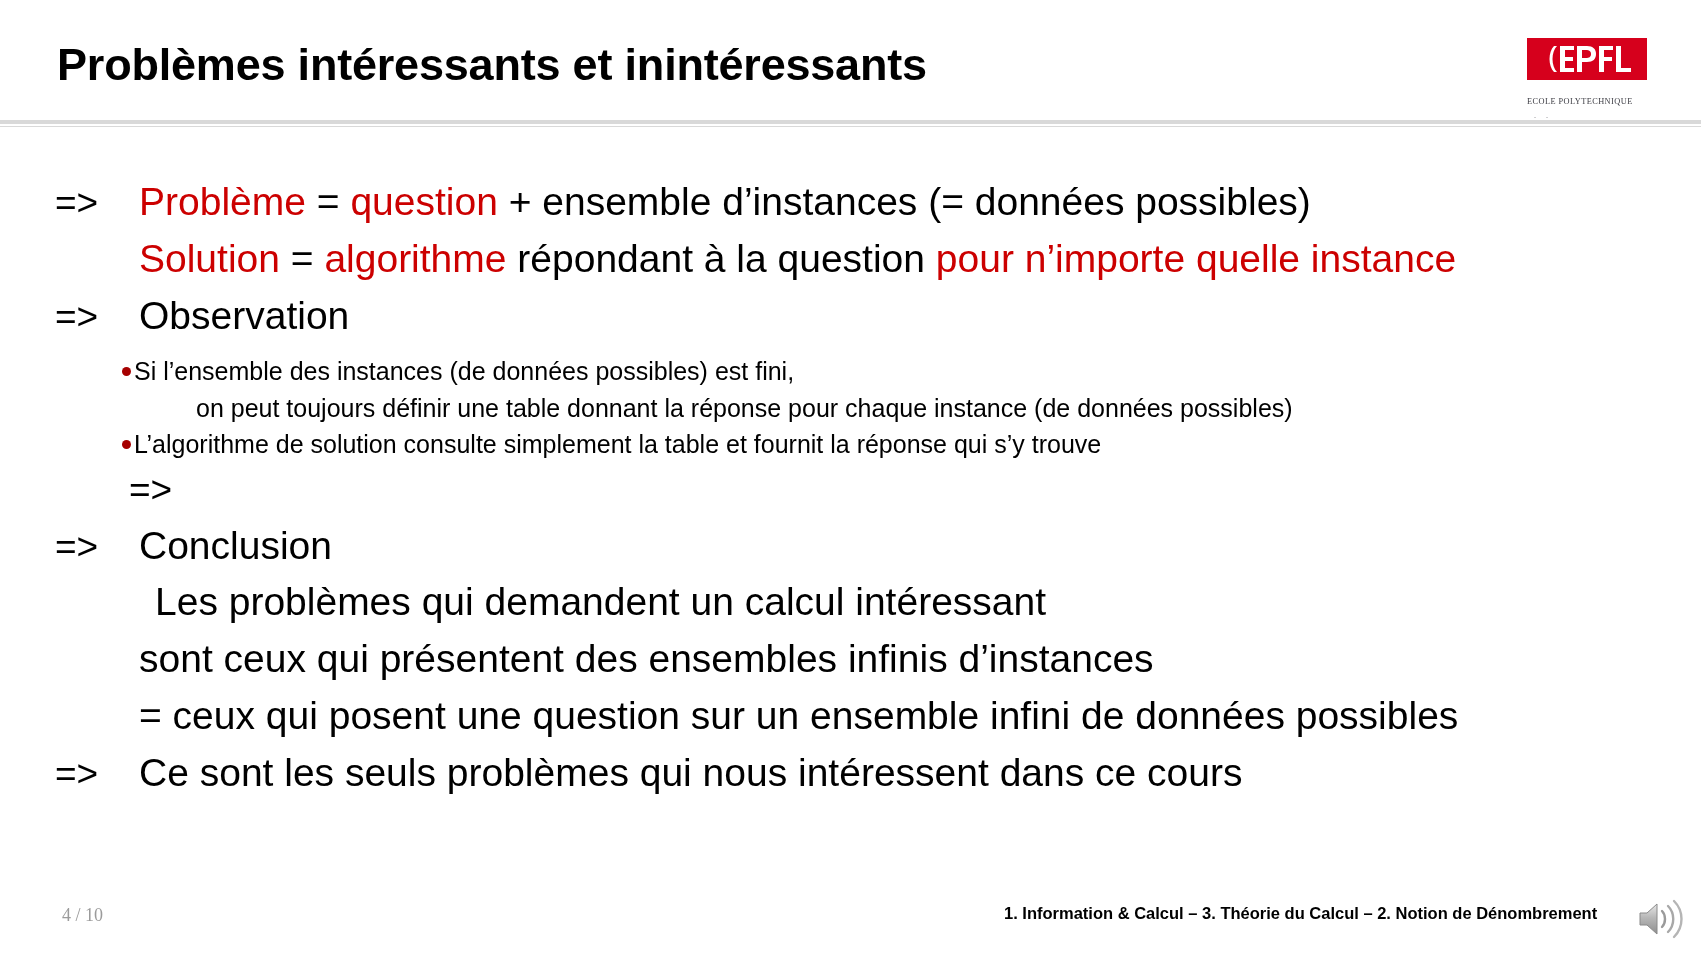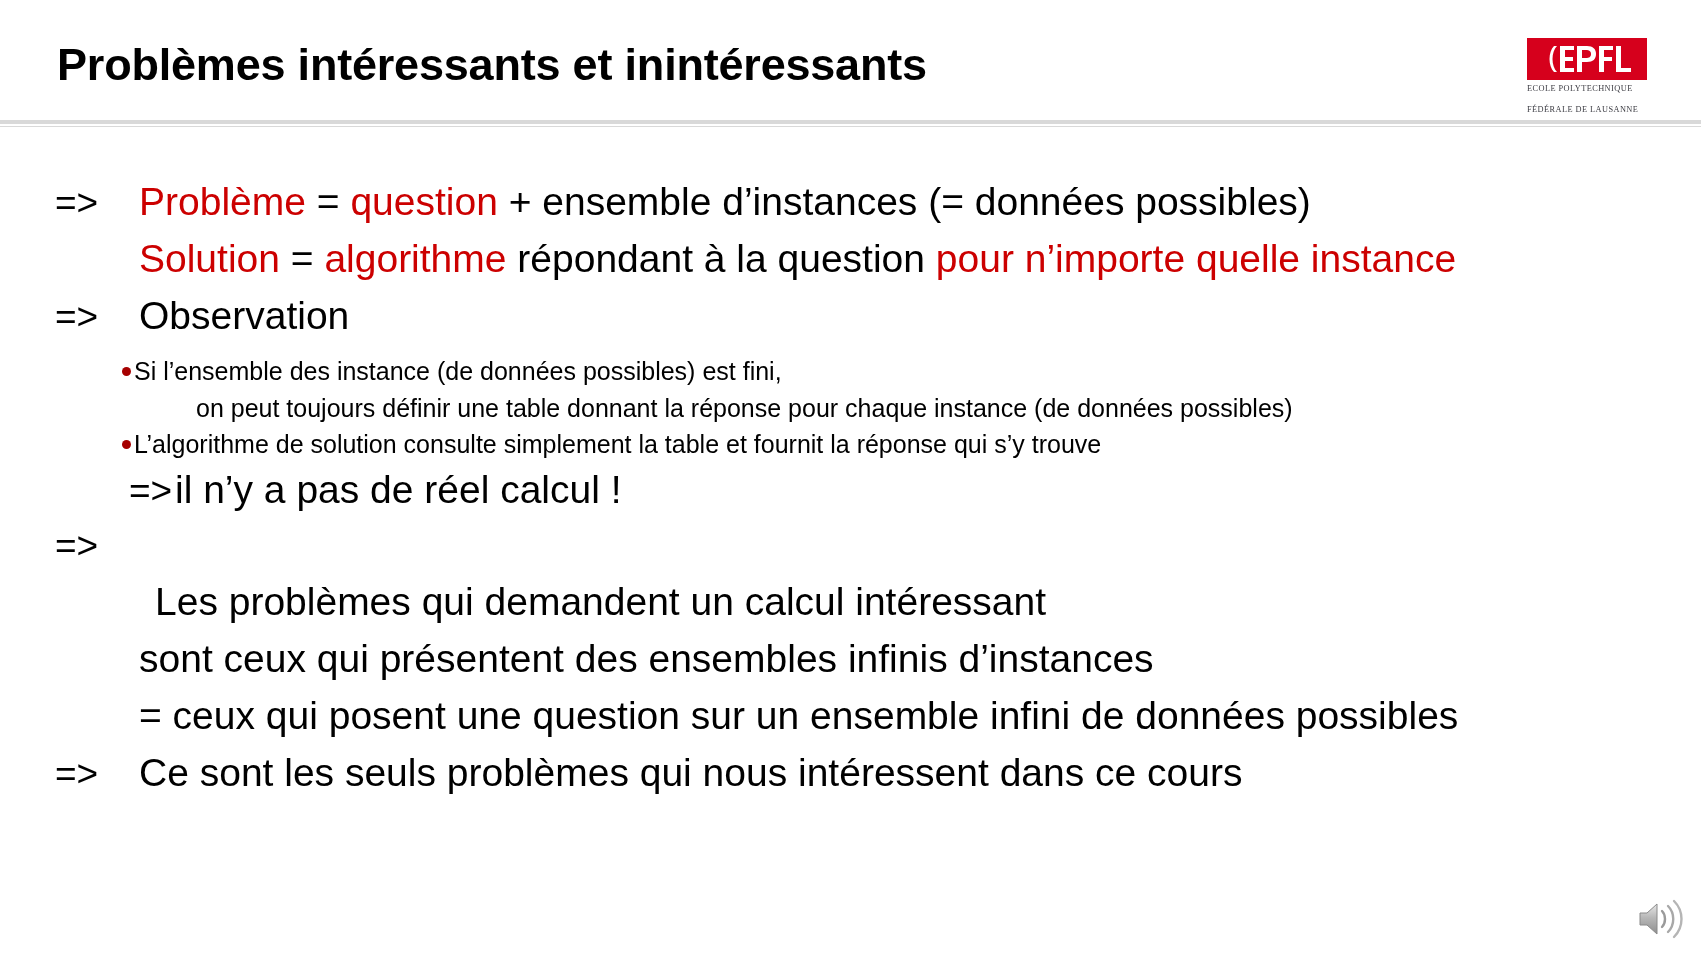--- a/index.html
+++ b/index.html
@@ -77,21 +77,21 @@
     display: block;
   }
   .epfl-wordmark {
     position: absolute;
     left: 0;
     top: 0;
     width: 120px;
     height: 42px;
   }
   .epfl-sub {
-    margin-top: 3px;
+    margin-top: 16px;
     font-size: 8.3px;
     line-height: 11px;
     color: #3b3b42;
     letter-spacing: 0.45px;
     font-family: "Liberation Serif", serif;
     white-space: nowrap;
   }
 
   
   .body-area {
@@ -234,52 +234,56 @@
       <span class="red">Solution</span><span> = </span><span class="red">algorithme</span><span> répondant à la question </span><span class="red">pour n’importe quelle instance</span>
     </div>
 
     <div class="lvl1" style="left:55px; top:166px;">
       <span class="arrow">=&gt;</span>
       <span class="txt">Observation</span>
     </div>
 
     <div class="bullet-line" style="left:122px; top:228px;">
       <span class="bullet-dot"></span>
-      <span>Si l’ensemble des instance (de données possibles) est fini,</span>
+      <span>Si l’ensemble des instances (de données possibles) est fini,</span>
     </div>
 
     <div class="sub-indent" style="left:196px; top:265px;">on peut toujours définir une table donnant la réponse pour chaque instance (de données possibles)</div>
 
     <div class="bullet-line" style="left:122px; top:301px;">
       <span class="bullet-dot"></span>
       <span>L’algorithme de solution consulte simplement la table et fournit la réponse qui s’y trouve</span>
     </div>
 
     <div class="lvl1" style="left:129px; top:340px;">
       <span class="arrow" style="width:46px; flex:0 0 46px;">=&gt;</span>
-      <span class="txt">il n’y a pas de réel calcul !</span>
     </div>
 
     <div class="lvl1" style="left:55px; top:396px;">
       <span class="arrow">=&gt;</span>
+      <span class="txt">Conclusion</span>
     </div>
 
     <div class="cont-line" style="top:452px;margin-left:16px;">Les problèmes qui demandent un calcul intéressant</div>
 
     <div class="cont-line" style="top:509px;">sont ceux qui présentent des ensembles infinis d’instances</div>
 
     <div class="cont-line" style="top:566px;">= ceux qui posent une question sur un ensemble infini de données possibles</div>
 
     <div class="lvl1" style="left:55px; top:623px;">
       <span class="arrow">=&gt;</span>
       <span class="txt">Ce sont les seuls problèmes qui nous intéressent dans ce cours</span>
     </div>
 
   </div>
 
+  <div class="footer">
+    <div class="page-number">4 / 10</div>
+    <div class="footer-caption">1. Information &amp; Calcul – 3. Théorie du Calcul – 2. Notion de Dénombrement</div>
+  </div>
 
   <svg class="speaker-icon" viewBox="0 0 50 46">
     <defs>
       <linearGradient id="spkGrad" x1="0" y1="0" x2="0" y2="1">
         <stop offset="0%" stop-color="#e8e8e8"></stop>
         <stop offset="45%" stop-color="#b8b8b8"></stop>
         <stop offset="100%" stop-color="#8f8f8f"></stop>
       </linearGradient>
     </defs>
     <path d="M4 17 L11 17 L21 8 L21 38 L11 29 L4 29 Z" fill="url(#spkGrad)" stroke="#8a8a8a" stroke-width="1"></path>

